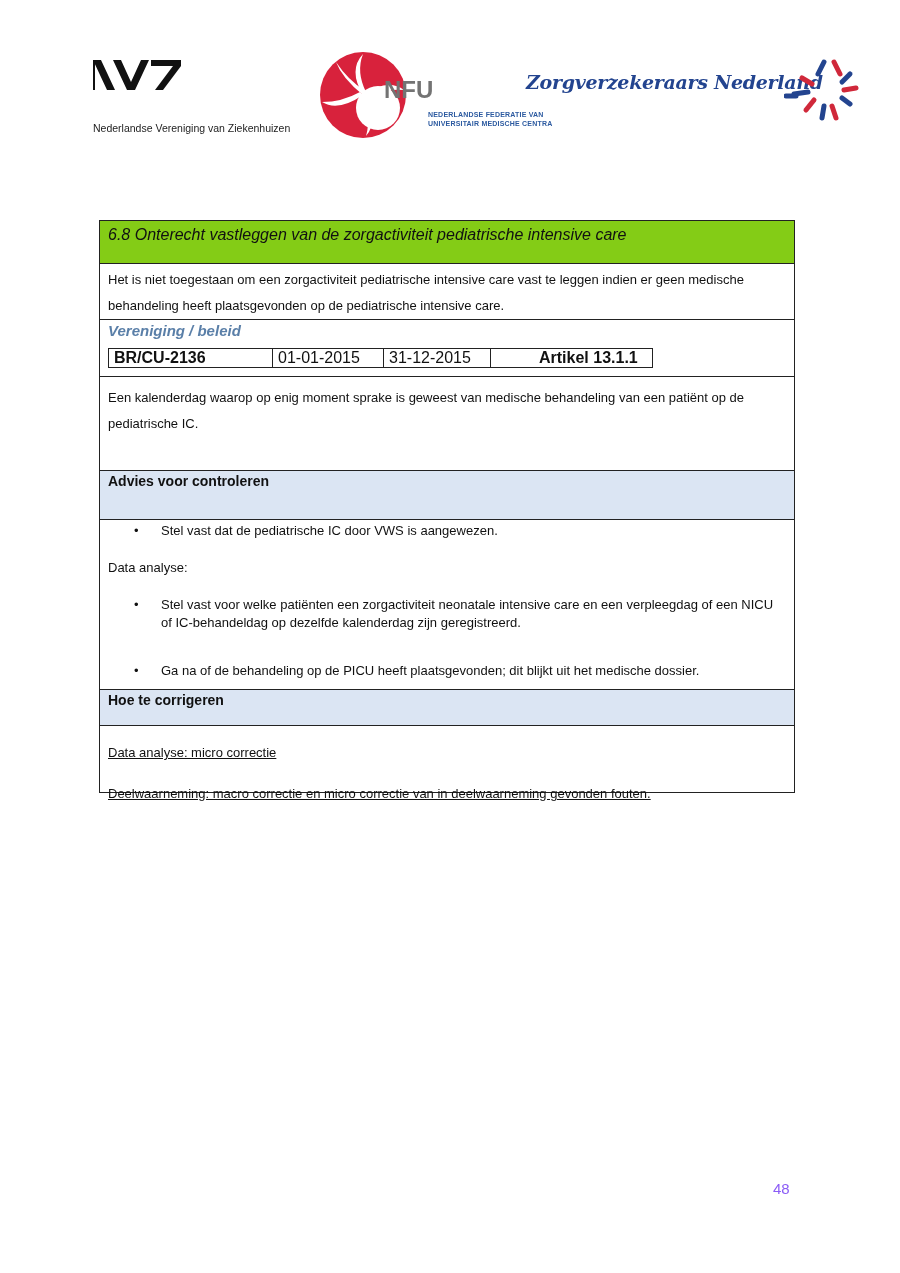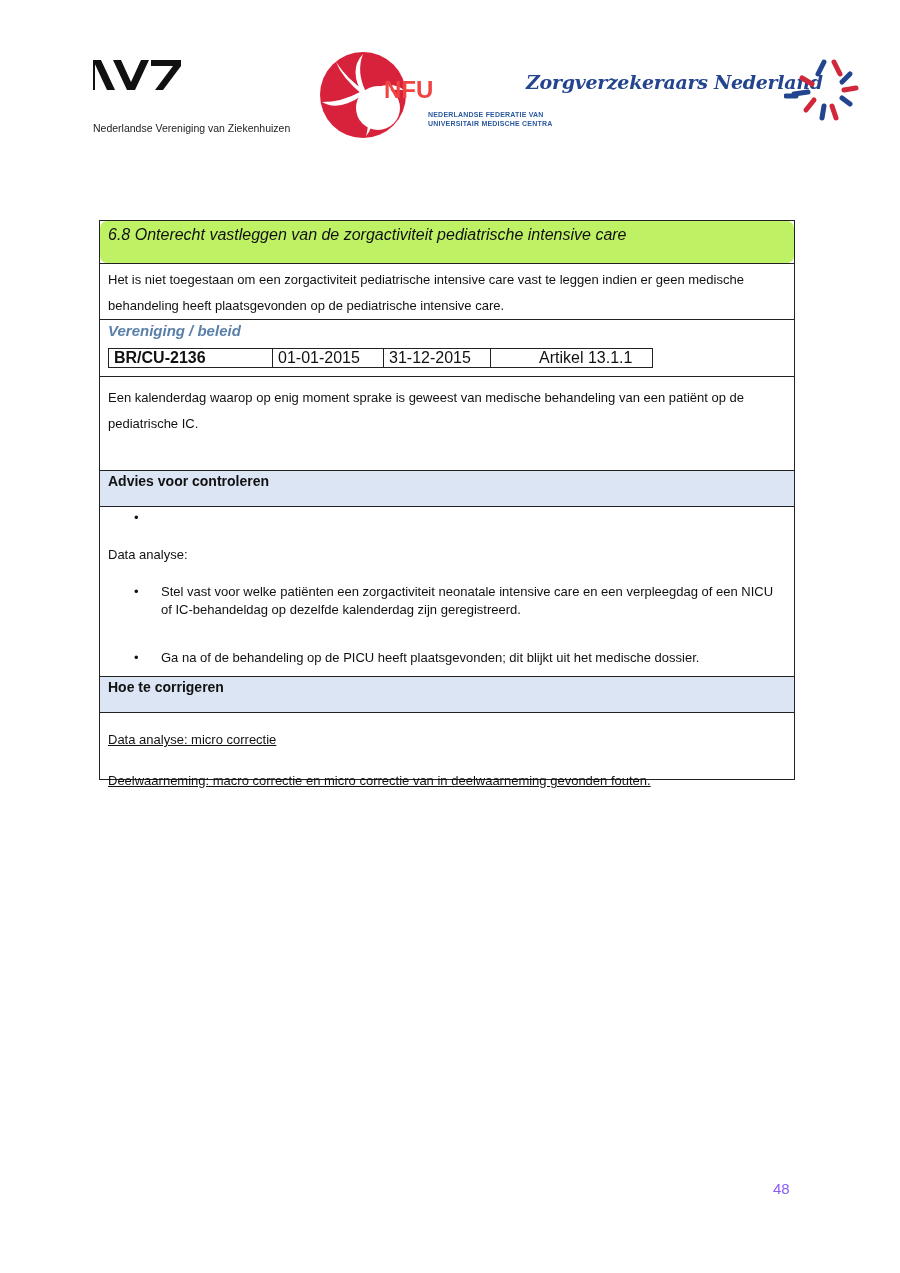--- a/index.html
+++ b/index.html
@@ -6,48 +6,48 @@
     body { width: 900px; height: 1273px; position: relative; overflow: hidden;
            font-family: "Liberation Sans", sans-serif; color: #111; }
 
     
     .logo-nvz { position: absolute; left: 93px; top: 58px; width: 220px; }
     .nvz-mark { display: block; height: 34px; }
     .nvz-caption { position: absolute; top: 64px; left: 0; font-size: 10.5px; color: #222; white-space: nowrap; }
 
     .logo-nfu { position: absolute; left: 318px; top: 50px; width: 210px; height: 90px; }
     .nfu-circle { position: absolute; left: 0; top: 0; }
-    .nfu-title { position: absolute; left: 66px; top: 26px; font-size: 24px; font-weight: bold; color: #ef4444; letter-spacing: 0px; }
+    .nfu-title { position: absolute; left: 66px; top: 26px; font-size: 24px; font-weight: bold; color: #737373; letter-spacing: 0px; }
     .nfu-sub { position: absolute; left: 110px; top: 60px; font-size: 7px; font-weight: bold; color: #2c5aa0; line-height: 9px; white-space: nowrap; letter-spacing: 0.2px; }
 
     .logo-zn { position: absolute; left: 526px; top: 56px; width: 345px; height: 70px; }
     .zn-text { position: absolute; left: 0; top: 15px; font-family: "DejaVu Serif", serif; font-style: italic; font-weight: bold; font-size: 19px; color: #23448f; white-space: nowrap; letter-spacing: -0.3px; }
     .zn-emblem { position: absolute; left: 258px; top: 0; }
 
     
     .doc-table { position: absolute; left: 99px; top: 220px; width: 696px; border: 1.5px solid #222; box-sizing: border-box; }
     .row { border-top: 1.5px solid #222; box-sizing: border-box; padding: 0 8px; }
     .row:first-child { border-top: none; }
-    .row.header-blue { background: #bef264; border-radius: 7px; }
+    .row.header-blue { background: #84cc16; }
     .row.header-light { background: #dbe5f3; }
     .title-row { height: 42px; }
     .title-text { font-style: italic; font-size: 16px; padding-top: 5px; color: #111; }
     .section-head { font-weight: bold; font-size: 14px; padding-top: 2px; color: #111; }
-    .advies-row { height: 36px; }
+    .advies-row { height: 49px; }
     .corr-row { height: 36px; }
     p.txt { margin: 0; font-size: 13px; line-height: 26px; }
     .intro-row { height: 56px; padding-top: 3px; }
     .regel-row { height: 57px; }
     .regel-title { font-style: italic; font-weight: bold; font-size: 15px; color: #5a7fa8; padding-top: 2px; }
     .ref-table { margin-top: 9px; border-collapse: collapse; font-size: 16px; }
     .ref-table td { border: 1.5px solid #222; height: 17px; padding: 0 5px; }
     .ref-table td.c1 { width: 153px; font-weight: bold; }
     .ref-table td.c2 { width: 100px; }
     .ref-table td.c3 { width: 96px; }
-    .ref-table td.c4 { width: 108px; font-weight: normal; padding-left: 48px; }
+    .ref-table td.c4 { width: 108px; font-weight: bold; padding-left: 48px; }
     .def-row { height: 94px; padding-top: 8px; }
     .def-row p.txt + p.txt { margin-top: 8px; }
     .advice-body { height: 170px; padding-top: 2px; }
     .bullet { display: flex; margin-left: 26px; font-size: 13px; line-height: 18px; }
     .bullet .dot { width: 27px; flex: 0 0 27px; }
     .gap { height: 15px; }
     .corr-body { height: 67px; padding-top: 14px; text-decoration: underline; }
     .corr-body p.txt + p.txt { margin-top: 15px; }
 
     .page-number { position: absolute; left: 773px; top: 1180px; font-size: 15px; color: #8b5cf6; }
@@ -131,20 +131,21 @@
     <p class="txt">Een kalenderdag waarop op enig moment sprake is geweest van medische behandeling van een patiënt op de pediatrische IC.</p>
   </div>
 
   <div class="row header-light advies-row">
     <div class="section-head">Advies voor controleren</div>
   </div>
 
   <div class="row advice-body">
     <div class="bullet">
       <span class="dot">•</span>
+      <span>Stel vast dat de pediatrische IC door VWS is aangewezen.</span>
     </div>
     <div class="gap"></div>
     <p class="txt">Data analyse:</p>
     <div class="gap"></div>
     <div class="bullet">
       <span class="dot">•</span>
       <span>Stel vast voor welke patiënten een zorgactiviteit neonatale intensive care en een verpleegdag of een NICU of IC-behandeldag op dezelfde kalenderdag zijn geregistreerd.</span>
     </div>
     <div class="gap"></div>
     <div class="gap"></div>

